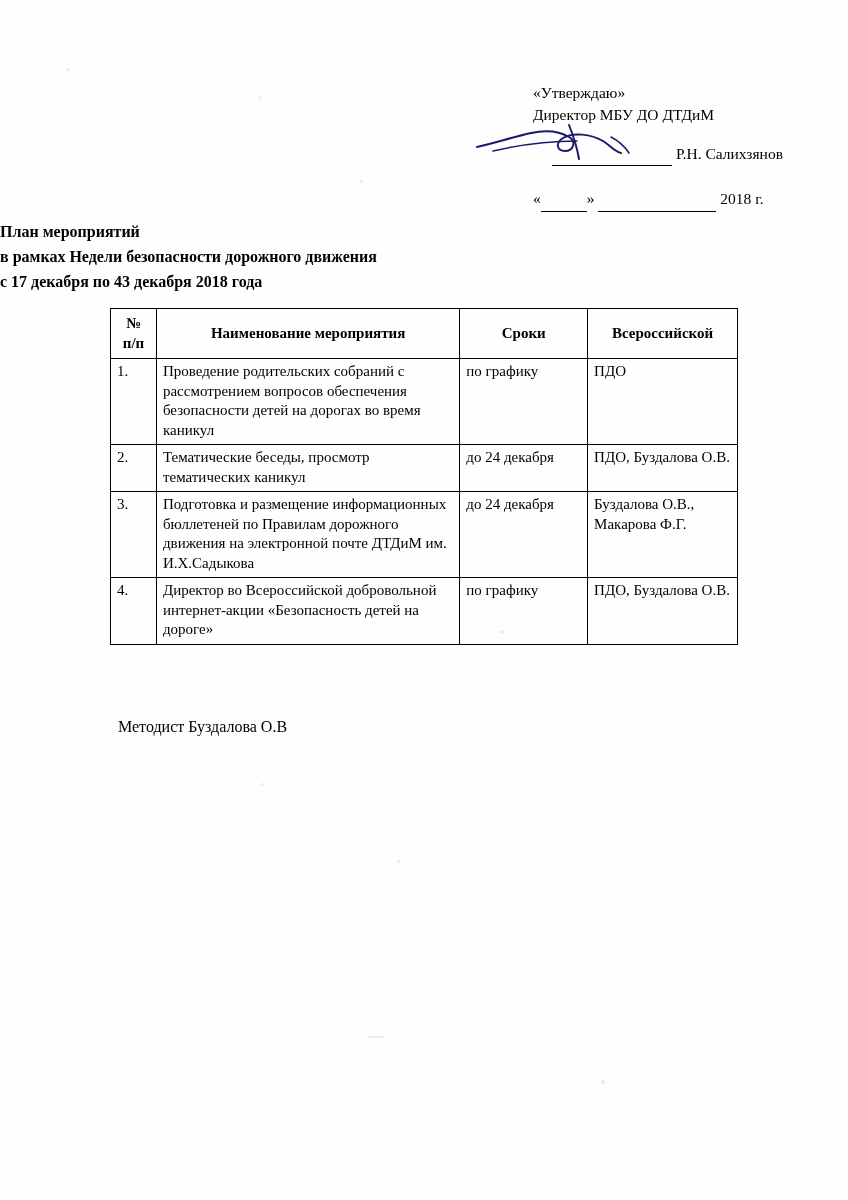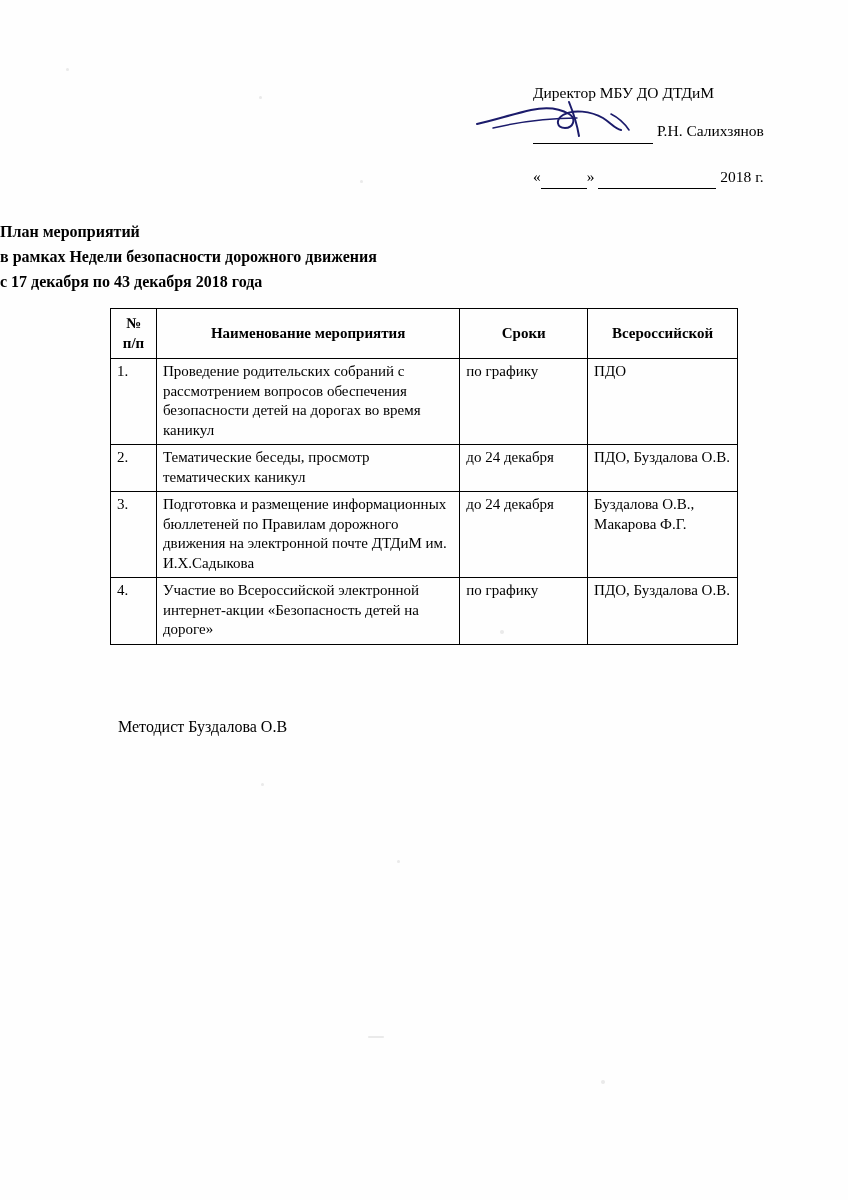--- a/index.html
+++ b/index.html
@@ -37,21 +37,21 @@
     top: 82px;
     width: 270px;
     font-size: 15.5px;
     line-height: 1.45;
   }
   .approval .line1 { }
   .approval .line2 { white-space: nowrap; }
   .approval .line3 {
     position: relative;
     margin-top: 16px;
-    text-align: left;
+    text-align: center;
     padding-right: 1px;
   }
   .approval .line4 {
     margin-top: 22px;
     white-space: nowrap;
   }
   .sig-underline {
     display: inline-block;
     border-bottom: 1px solid #000;
   }
@@ -127,20 +127,21 @@
   <div class="speck" style="left:259px;top:96px;width:3px;height:3px;"></div>
   <div class="speck" style="left:360px;top:180px;width:3px;height:3px;"></div>
   <div class="speck" style="left:120px;top:278px;width:3px;height:3px;"></div>
   <div class="speck" style="left:500px;top:630px;width:4px;height:4px;"></div>
   <div class="speck" style="left:261px;top:783px;width:3px;height:3px;"></div>
   <div class="speck" style="left:397px;top:860px;width:3px;height:3px;"></div>
   <div class="speck" style="left:601px;top:1080px;width:4px;height:4px;"></div>
   <div class="speck" style="left:368px;top:1036px;width:16px;height:2px;border-radius:1px;"></div>
 
   <div class="approval">
+    <div class="line1">«Утверждаю»</div>
     <div class="line2">Директор МБУ ДО ДТДиМ</div>
 
     <div class="line3">
       <svg class="signature" viewBox="0 0 190 42" xmlns="http://www.w3.org/2000/svg">
         <path d="M4 26 C 22 22, 40 16, 58 12 C 72 9, 86 10, 96 16 C 104 21, 100 30, 92 30 C 84 30, 82 22, 90 17 C 100 11, 118 13, 130 20 C 138 25, 142 31, 148 32" fill="none" stroke="#1b1b6b" stroke-width="2" stroke-linecap="round"></path>
         <path d="M96 4 C 100 14, 104 26, 106 38" fill="none" stroke="#1b1b6b" stroke-width="2" stroke-linecap="round"></path>
         <path d="M20 30 C 46 24, 74 20, 104 20" fill="none" stroke="#1b1b6b" stroke-width="1.4" stroke-linecap="round"></path>
         <path d="M138 16 C 146 20, 152 26, 156 32" fill="none" stroke="#1b1b6b" stroke-width="1.6" stroke-linecap="round"></path>
       </svg>
       <span class="sig-underline" style="width:120px;">&nbsp;</span>
@@ -192,21 +193,21 @@
         <td>ПДО, Буздалова О.В.</td>
       </tr>
       <tr>
         <td class="c-num">3.</td>
         <td>Подготовка и размещение информационных бюллетеней по Правилам дорожного движения на электронной почте ДТДиМ им. И.Х.Садыкова</td>
         <td>до 24 декабря</td>
         <td>Буздалова О.В., Макарова Ф.Г.</td>
       </tr>
       <tr>
         <td class="c-num">4.</td>
-        <td>Участие во Всероссийской электронной  интернет-акции «Безопасность детей на дороге»</td>
+        <td>Директор во Всероссийской добровольной  интернет-акции «Безопасность детей на дороге»</td>
         <td>по графику</td>
         <td>ПДО, Буздалова О.В.</td>
       </tr>
     </tbody>
   </table>
 
   <div class="methodist">Методист Буздалова О.В</div>
 
 </div>
 

